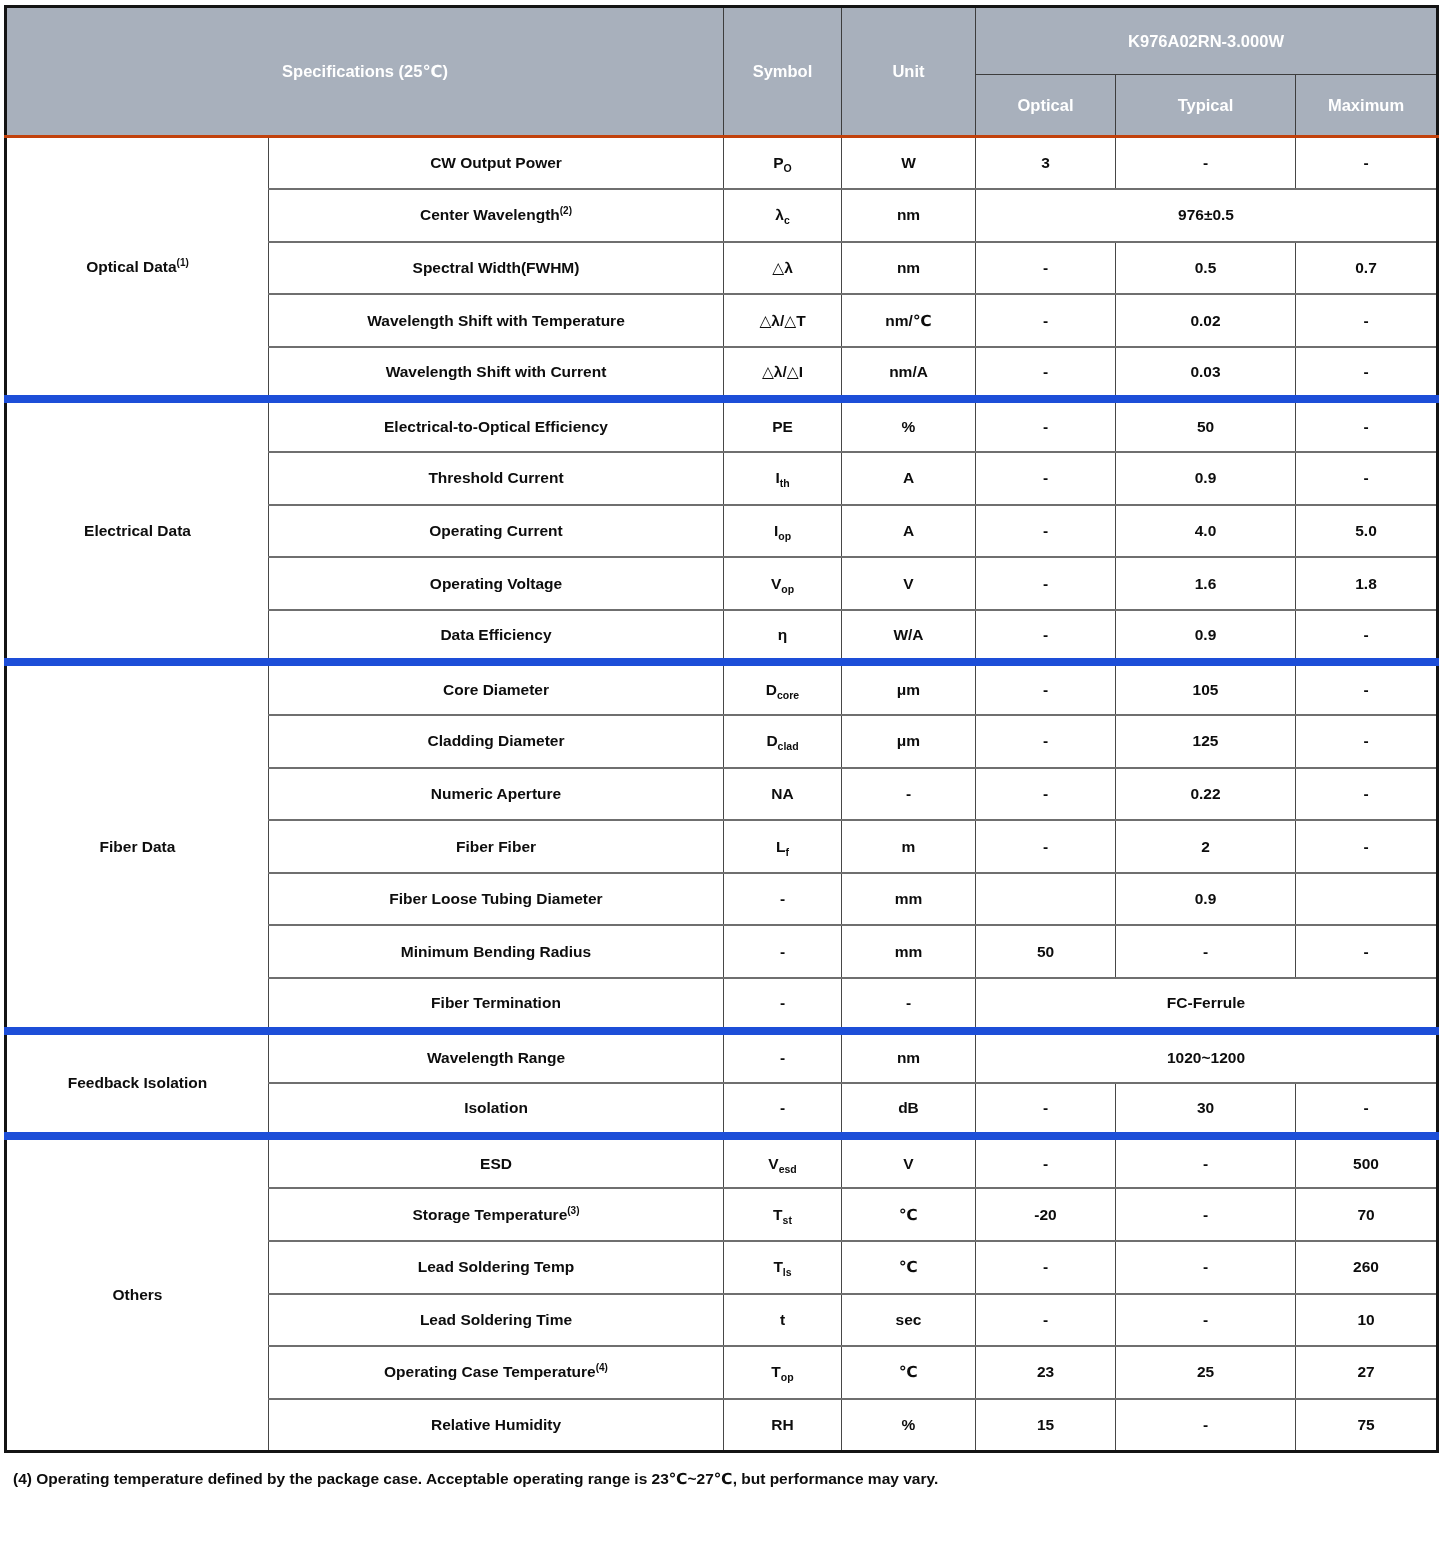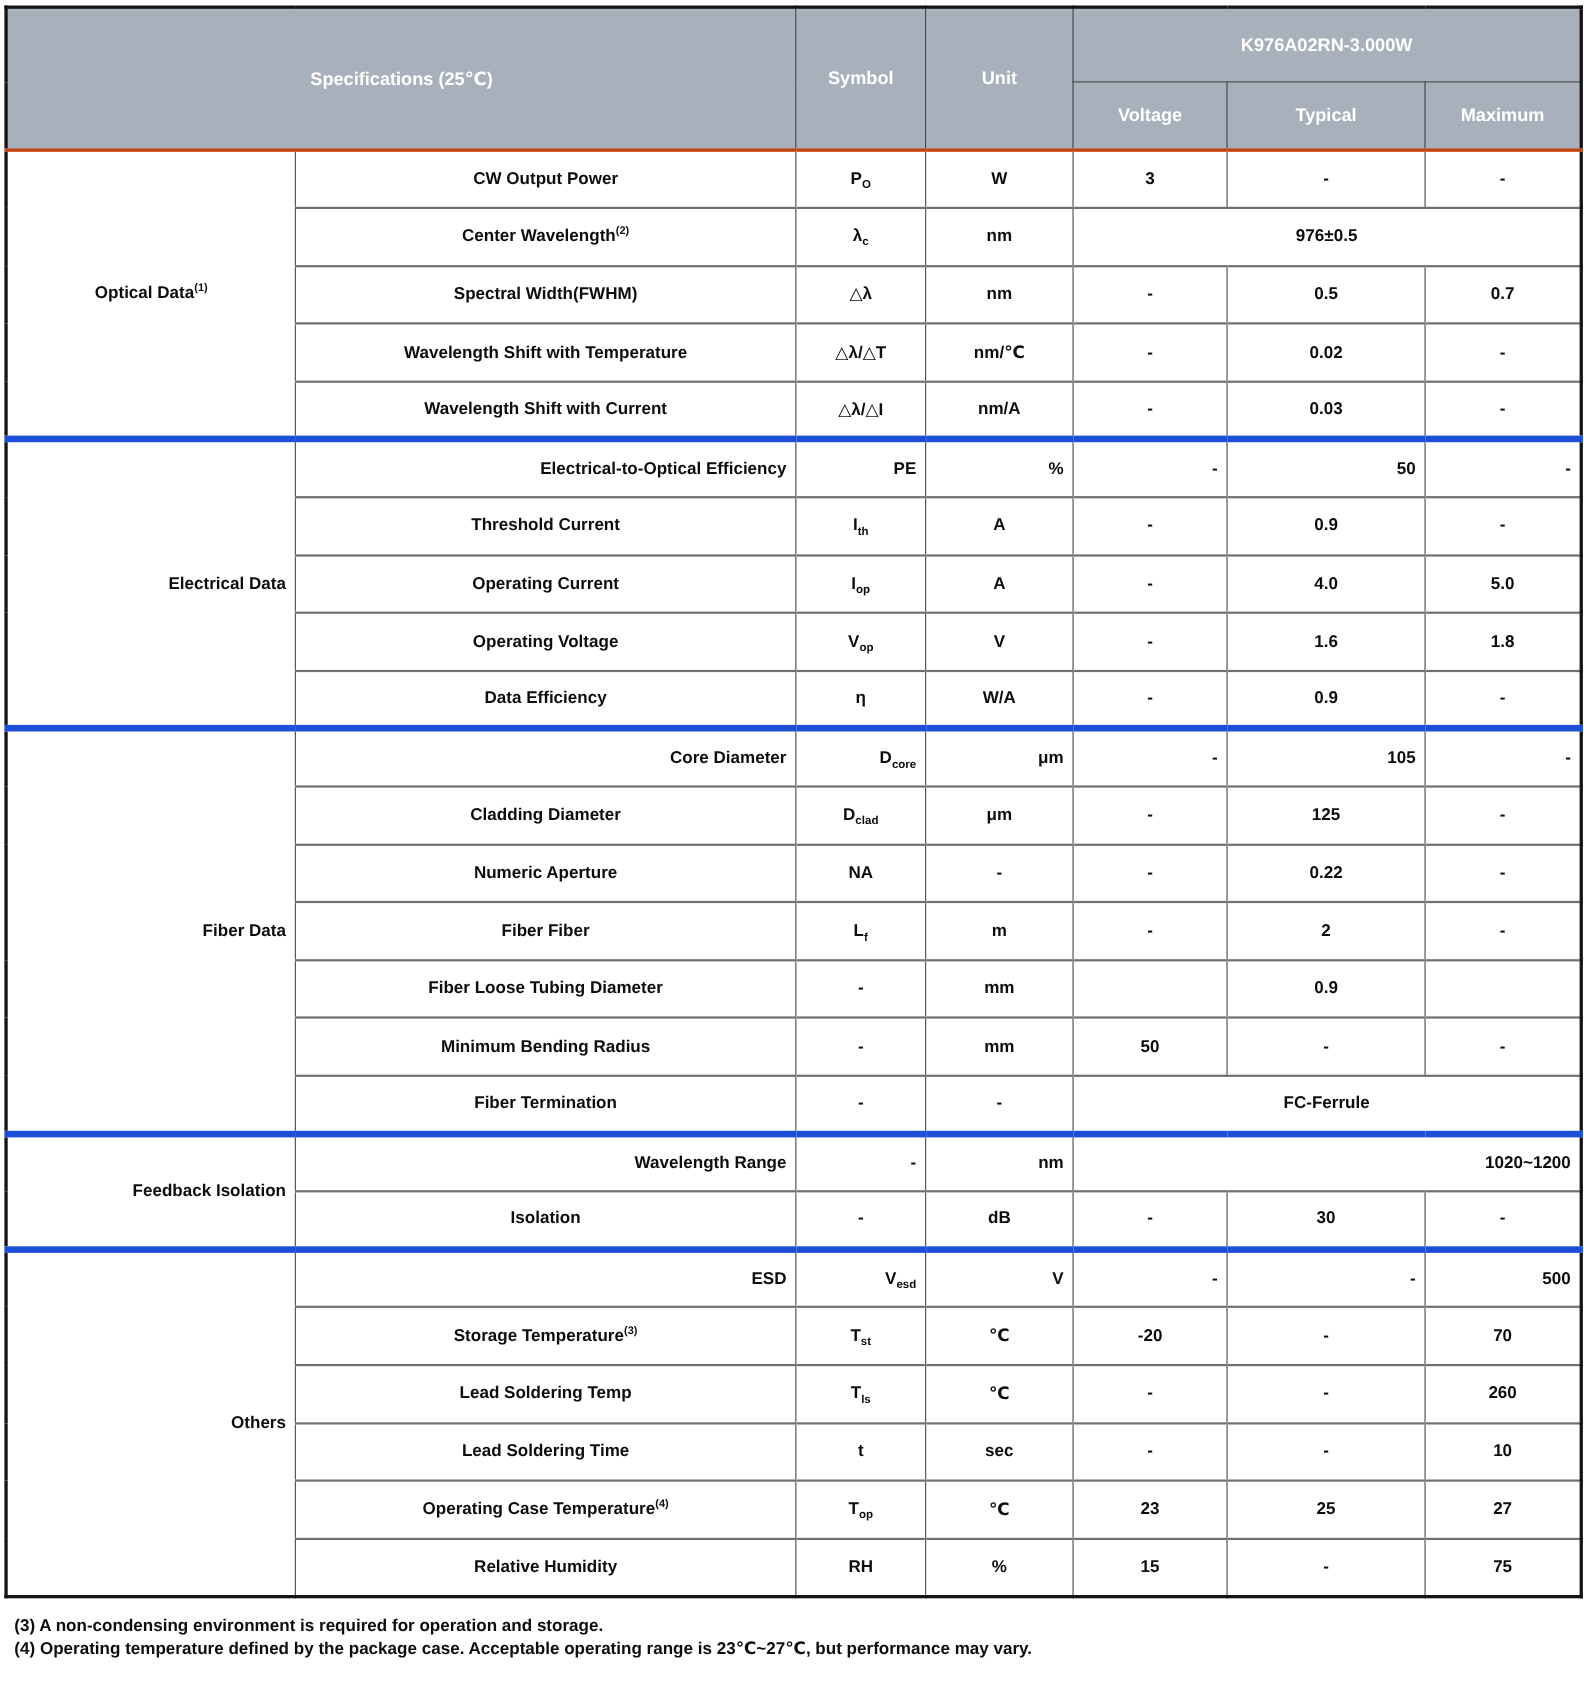--- a/index.html
+++ b/index.html
@@ -36,21 +36,21 @@
     font-weight: 700;
     text-align: center;
     vertical-align: middle;
     border: 1px solid #474747;
     border-top: 2px solid #6f6f6f;
     padding: 0 8px;
     background: #ffffff;
   }
   tbody tr { height: 52.6px; }
   tbody tr:first-child td { border-top: 3px solid #c2410c; }
-  tbody tr.sec td { border-top: 6px solid #1d4ed8; text-align: right; }
+  tbody tr.sec td { border-top: 8px solid #1d4ed8; }
 
   td.cat { font-size: 15.5px; }
   sup { font-size: 10px; line-height: 0; }
   td.sym sub { font-size: 10.5px; line-height: 0; }
 
   .footnotes {
     padding: 15px 0 0 9px;
     font-size: 15.5px;
     font-weight: 700;
     line-height: 21.5px;
@@ -72,21 +72,21 @@
       <col style="width:142px">
     </colgroup>
     <thead>
       <tr class="h1">
         <th colspan="2" rowspan="2">Specifications (25℃)</th>
         <th rowspan="2">Symbol</th>
         <th rowspan="2">Unit</th>
         <th colspan="3">K976A02RN-3.000W</th>
       </tr>
       <tr class="h2">
-        <th>Voltage</th>
+        <th>Optical</th>
         <th>Typical</th>
         <th>Maximum</th>
       </tr>
     </thead>
     <tbody id="spec-tbody">
         <tr>
           <td class="cat" rowspan="5">Optical Data<sup>(1)</sup></td>
           <td class="lbl">CW Output Power</td>
           <td class="sym">P<sub>O</sub></td>
           <td class="unit">W</td>
@@ -280,16 +280,15 @@
           <td class="lbl">Relative Humidity</td>
           <td class="sym">RH</td>
           <td class="unit">%</td>
           <td class="val">15</td>
           <td class="val">-</td>
           <td class="val">75</td>
         </tr>
       </tbody>
   </table>
   <div class="footnotes" id="footnotes">
-      <div class="fn-line">(3) A non-condensing environment is required for operation and storage.</div>
       <div class="fn-line">(4) Operating temperature defined by the package case. Acceptable operating range is 23℃~27℃, but performance may vary.</div>
     </div>
 </div>
 
 </body></html>

